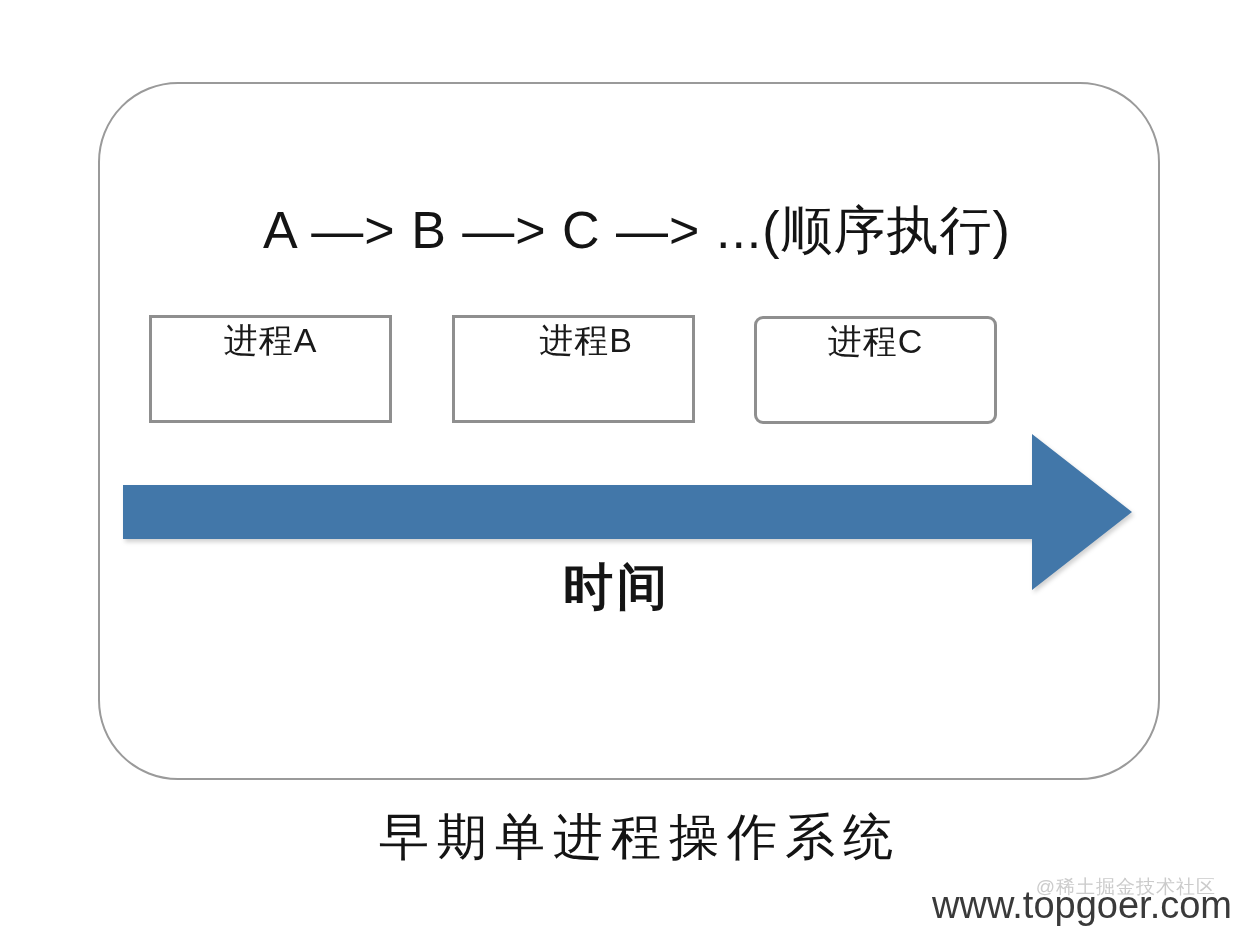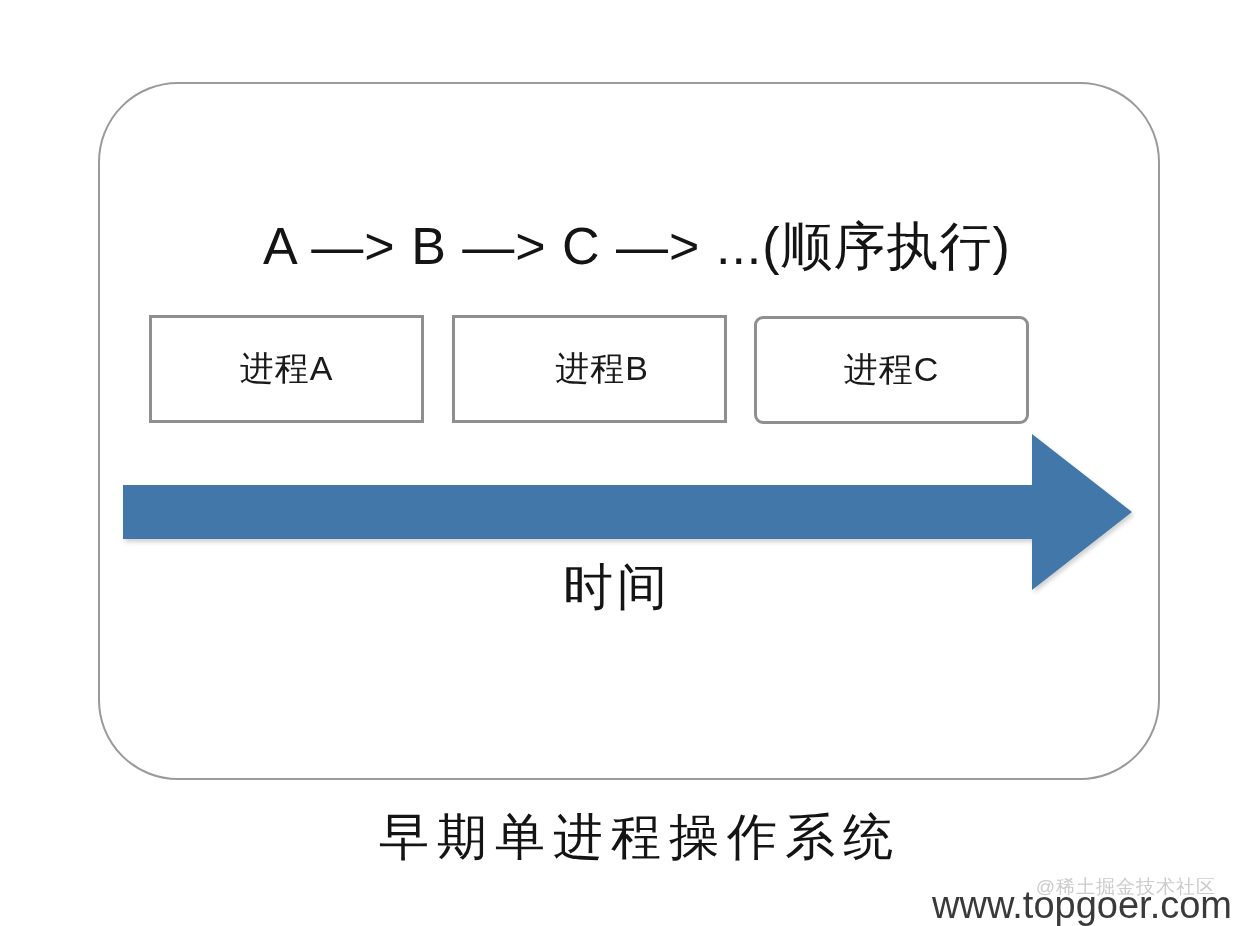--- a/index.html
+++ b/index.html
@@ -23,38 +23,38 @@
     width: 1062px;
     height: 698px;
     box-sizing: border-box;
     border: 2.5px solid #9a9a9a;
     border-radius: 80px;
     background: transparent;
   }
   .seq-text {
     position: absolute;
     left: 98px;
-    top: 212px;
+    top: 196px;
     width: 1078px;
     text-align: center;
     font-size: 52px;
     font-weight: 300;
     letter-spacing: 1px;
     white-space: nowrap;
     color: #141414;
   }
   .pbox {
     position: absolute;
-    width: 275px;
+    width: 243px;
     height: 108px;
     box-sizing: border-box;
     border: 3px solid #8f8f8f;
     background: #ffffff;
     display: flex;
-    align-items: center;
+    align-items: flex-start;
     justify-content: center;
   }
   .pbox span {
     font-size: 34px;
     font-weight: 300;
     color: #1a1a1a;
     letter-spacing: 1px;
   }
   .box-a { left: 149px; top: 315px; }
   .box-b { left: 452px; top: 315px; padding-left: 25px; }
@@ -67,21 +67,21 @@
     height: 156px;
     filter: drop-shadow(2px 3px 2px rgba(0,0,0,0.18));
   }
   .time-label {
     position: absolute;
     left: 98px;
     top: 554px;
     width: 1038px;
     text-align: center;
     font-size: 50px;
-    font-weight: 400;
+    font-weight: 700;
     letter-spacing: 4px;
     color: #141414;
   }
   .caption {
     position: absolute;
     left: 0;
     top: 804px;
     width: 1280px;
     text-align: center;
     font-size: 50px;

